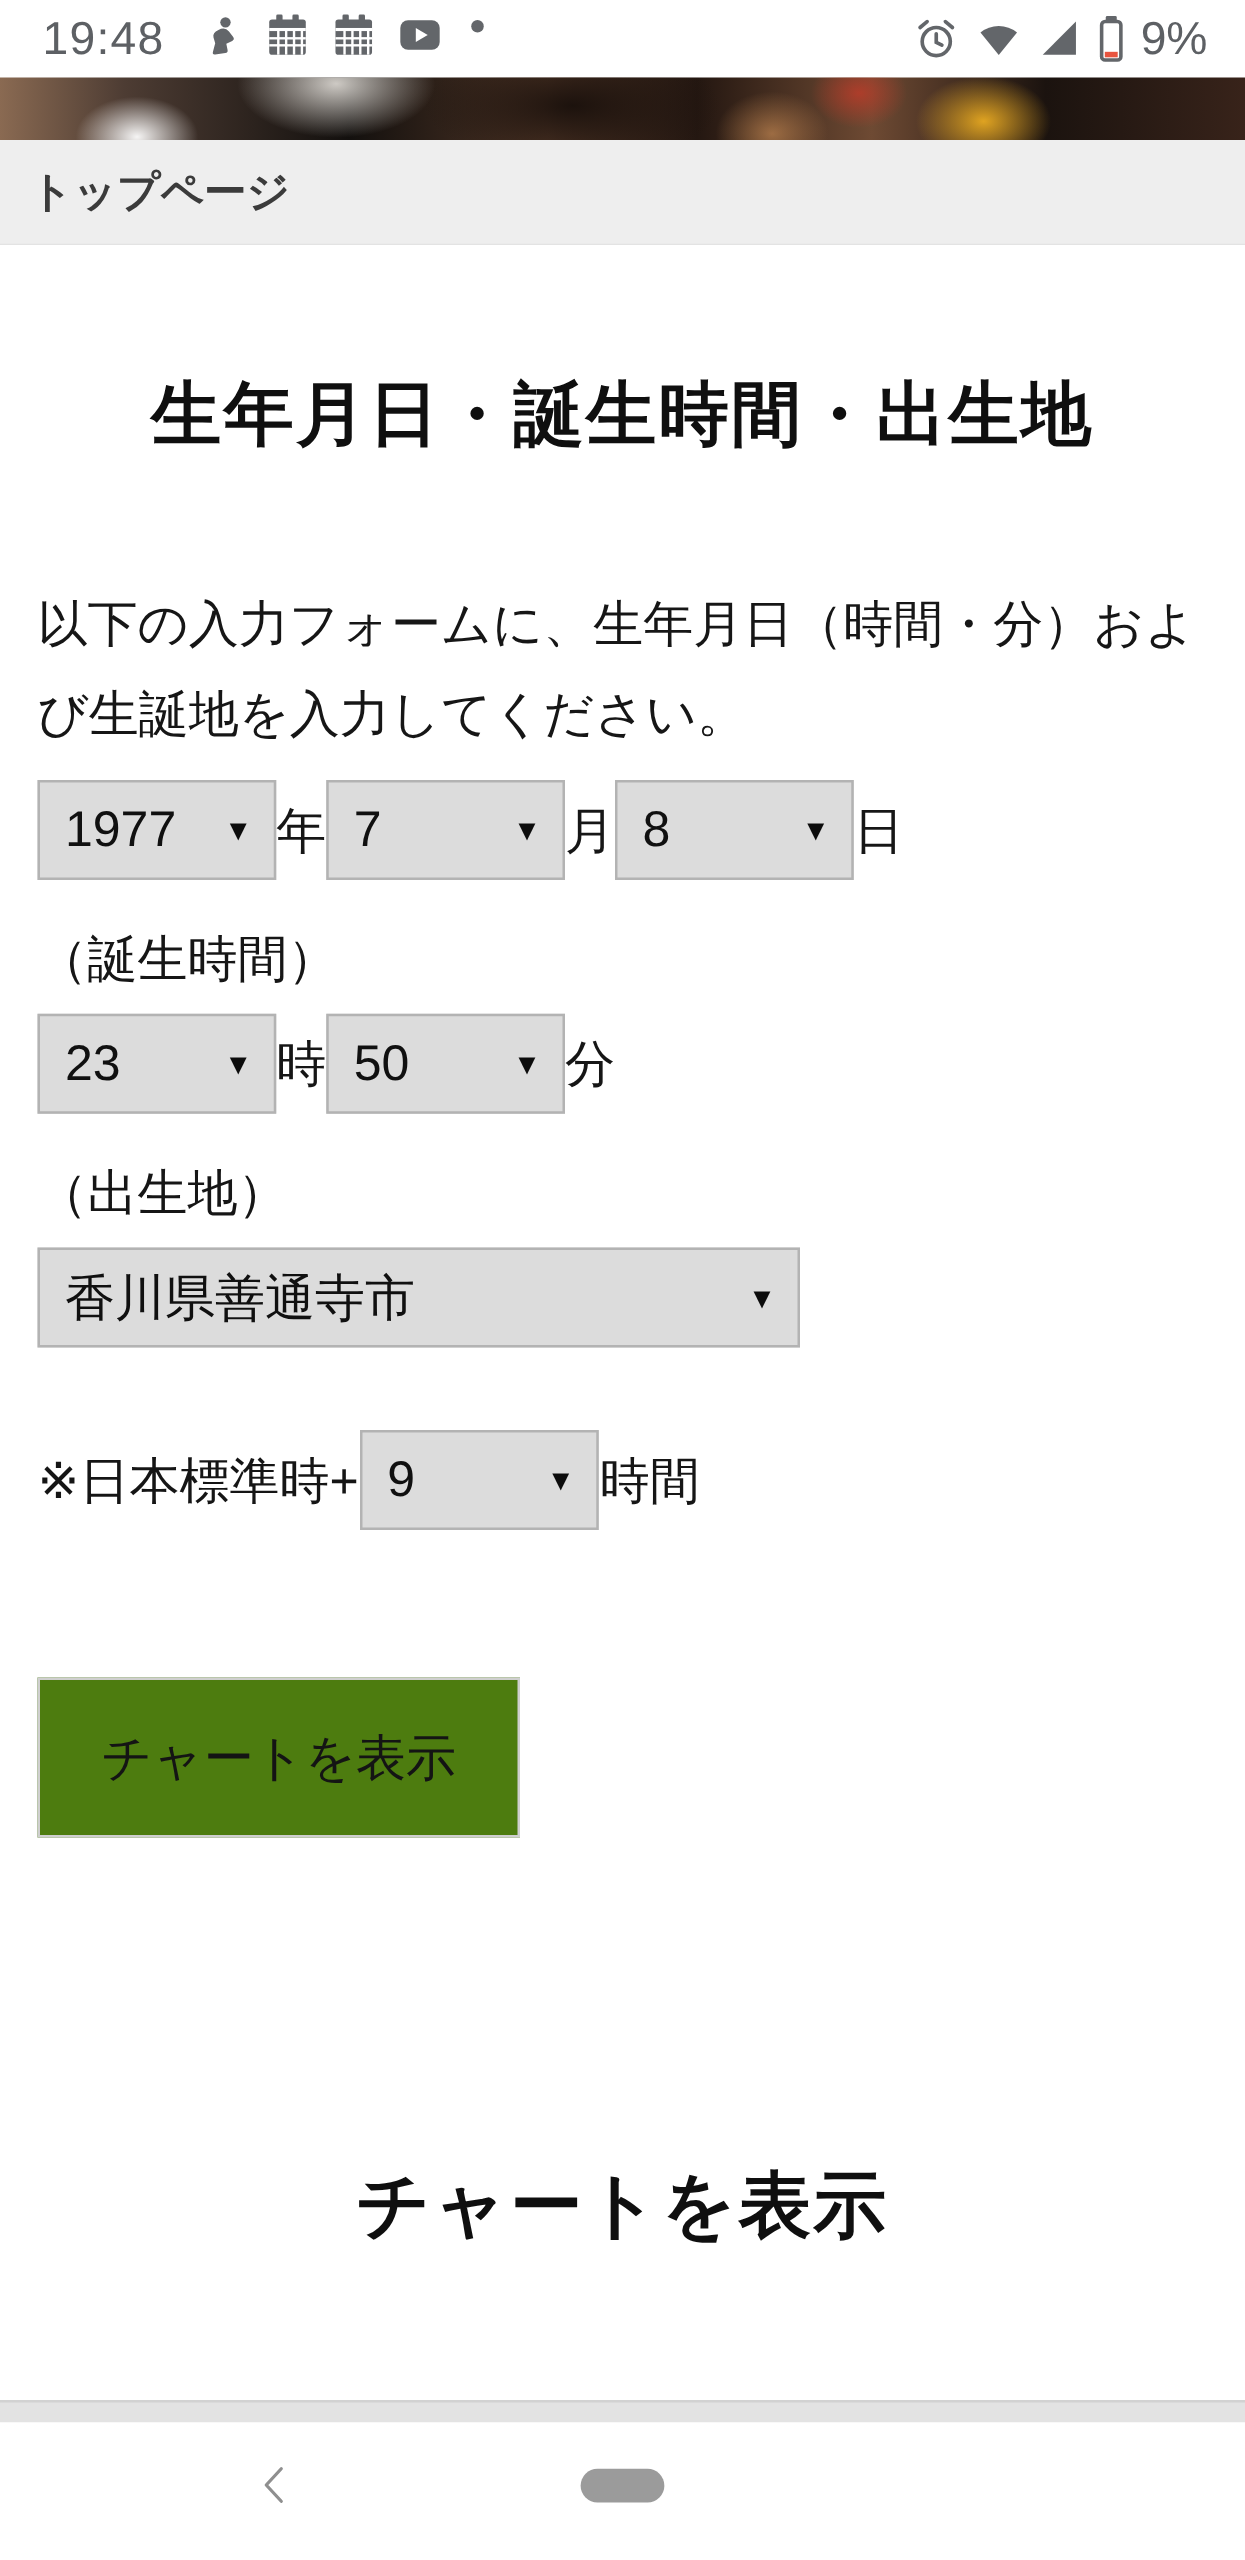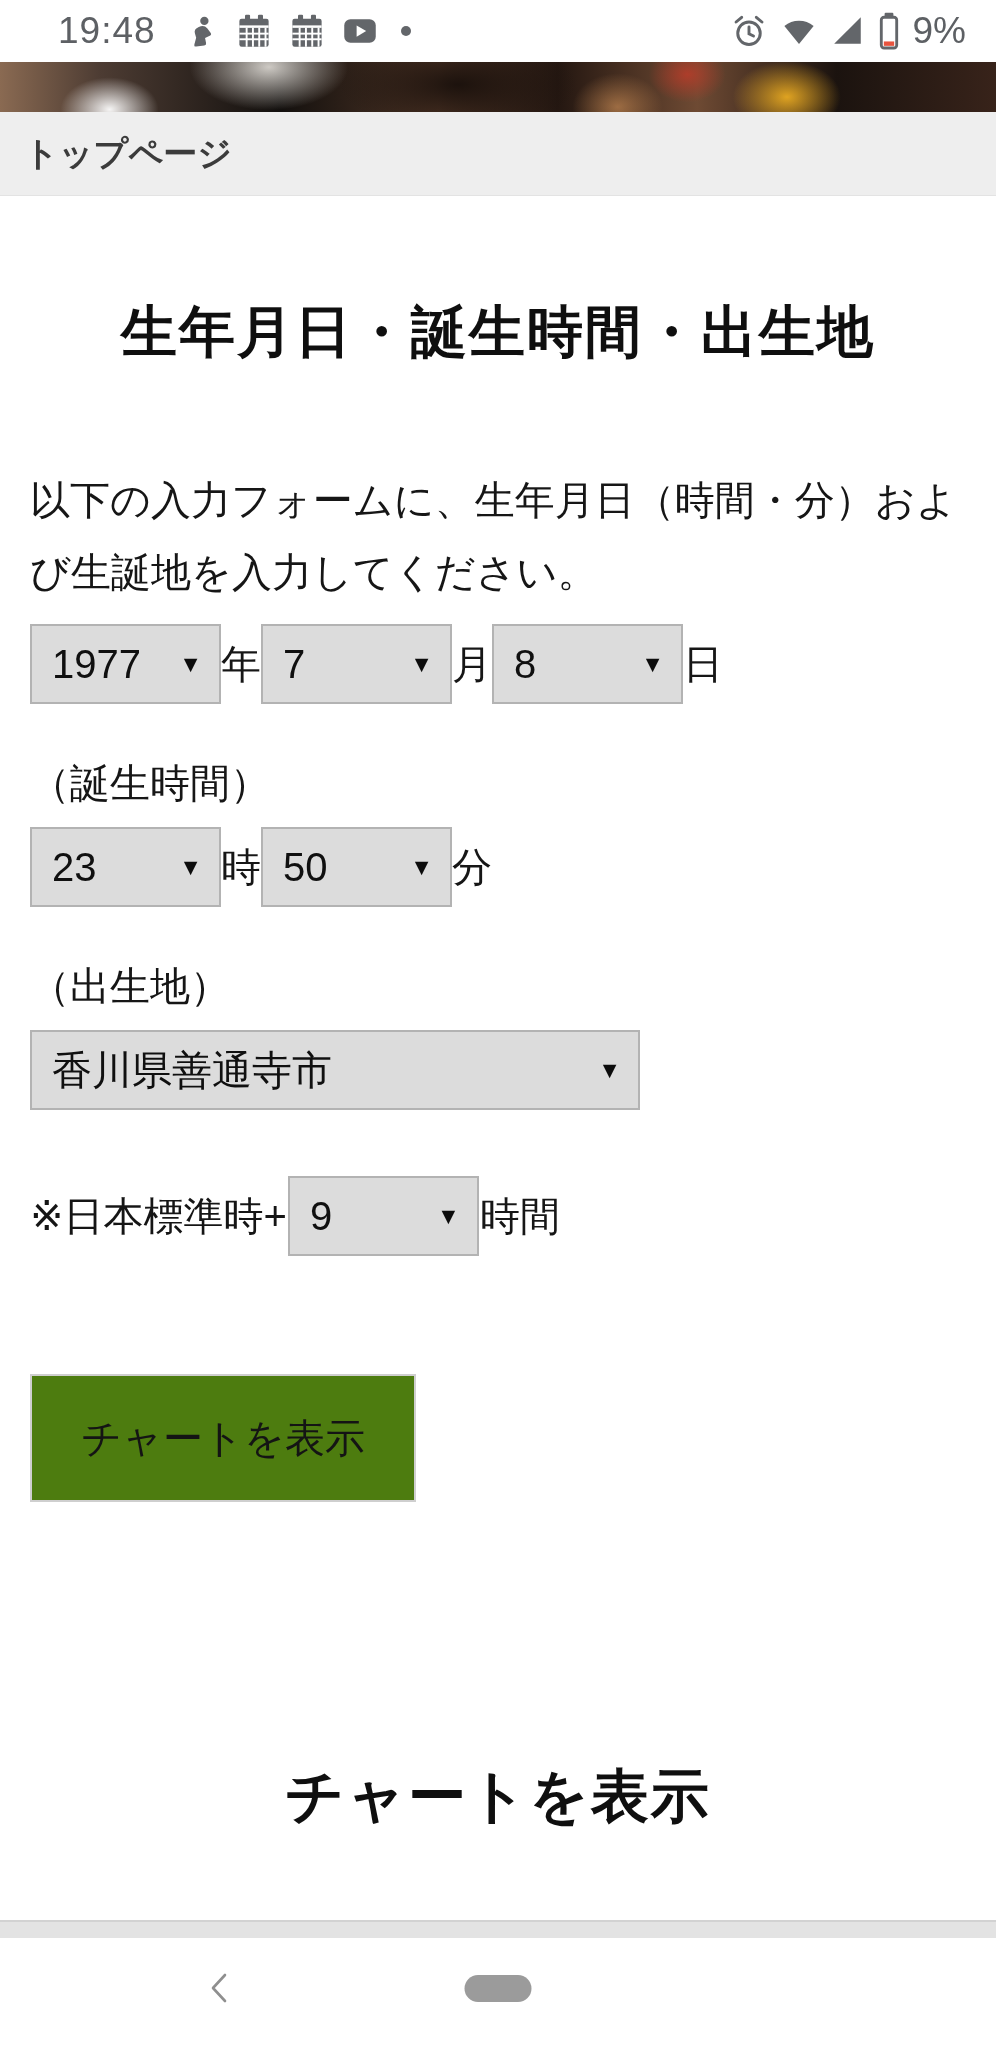--- a/index.html
+++ b/index.html
@@ -18,21 +18,21 @@
   }
 
   
   .status-bar {
     height: 62px;
     display: flex;
     align-items: center;
     padding: 0 30px 0 34px;
     background: #ffffff;
   }
-  .sb-left { display: flex; align-items: center; gap: 17px; margin-left: 24px; }
+  .sb-left { display: flex; gap: 17px; }
   .sb-time { font-size: 37px; color: #5d6064; letter-spacing: 1px; margin-right: 10px; }
   .sb-right { margin-left: auto; display: flex; align-items: center; gap: 13px; }
   .sb-icon { display: block; }
   .sb-batt-pct { font-size: 37px; color: #5d6064; }
 
   
   .hero {
     height: 50px;
     background:
       radial-gradient(70px 46px at 11% 95%, rgba(255,255,255,0.95), rgba(255,255,255,0) 70%),
@@ -75,21 +75,21 @@
     letter-spacing: 2px;
   }
 
   .instructions {
     margin-top: 100px;
     font-size: 40px;
     line-height: 72px;
     color: #161616;
   }
 
-  .field-label { margin-top: 52px; font-size: 40px; color: #161616; }
+  .field-label { margin-top: 36px; font-size: 40px; color: #161616; }
   .field-label.first { margin-top: 50px; }
 
   .select-row {
     display: flex;
     align-items: center;
     gap: 0;
     margin-top: 16px;
     font-size: 40px;
   }
   .unit { color: #161616; }

